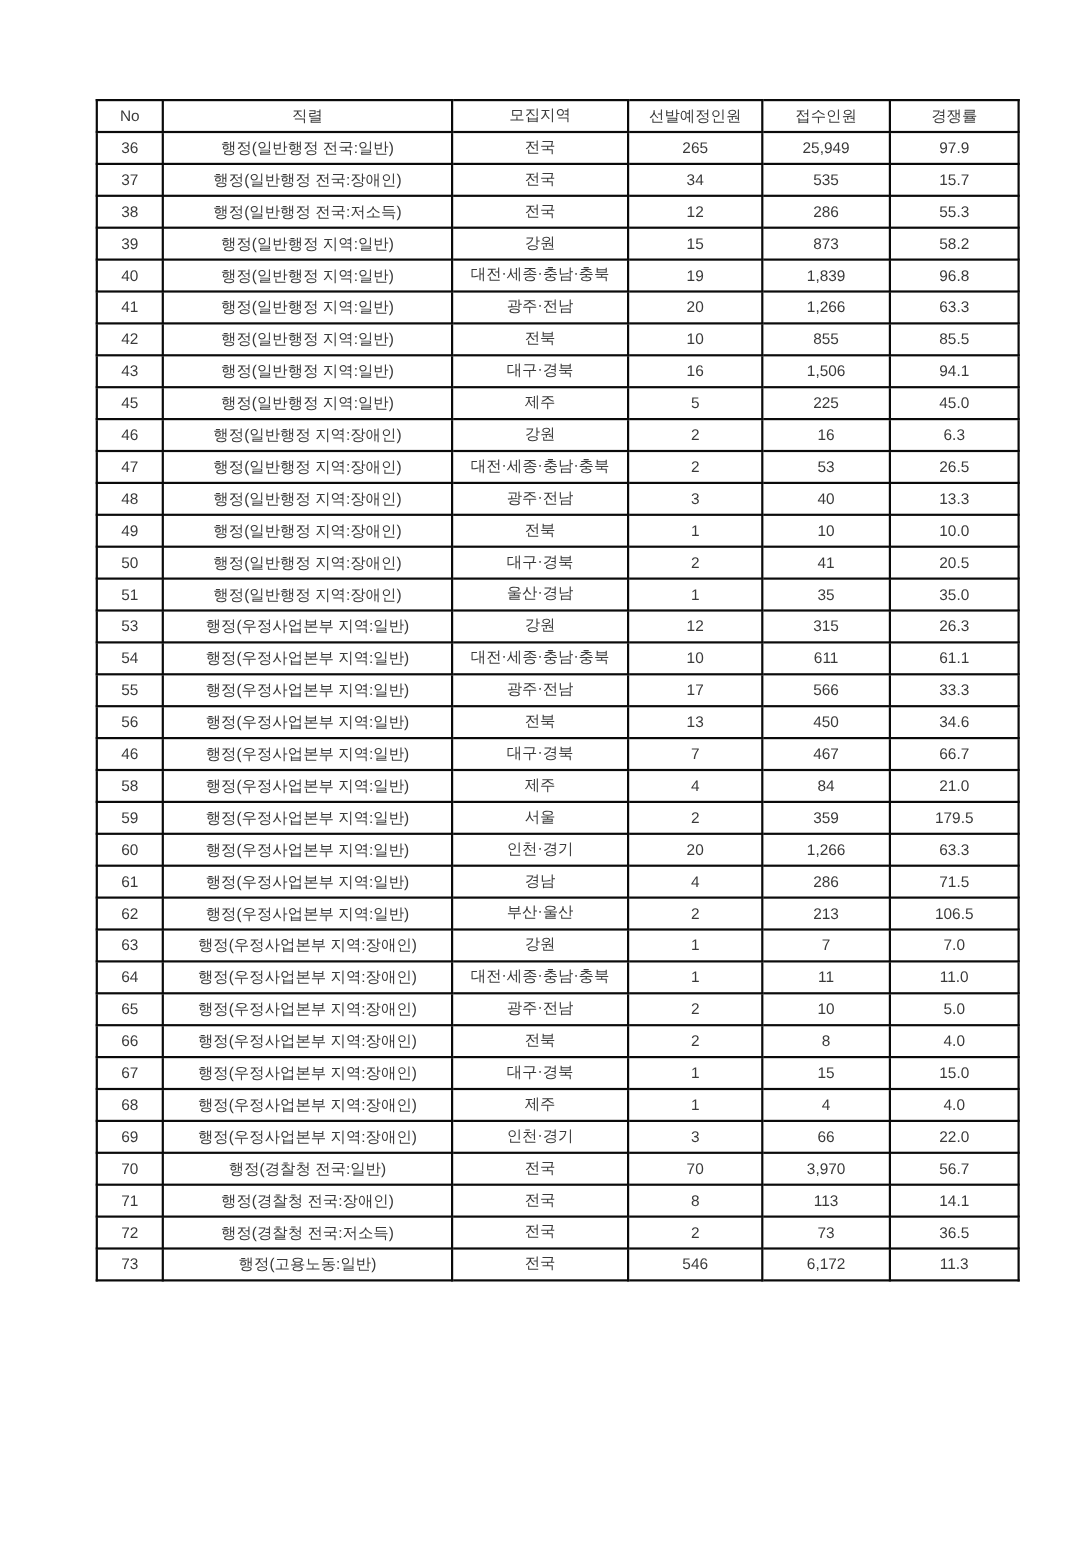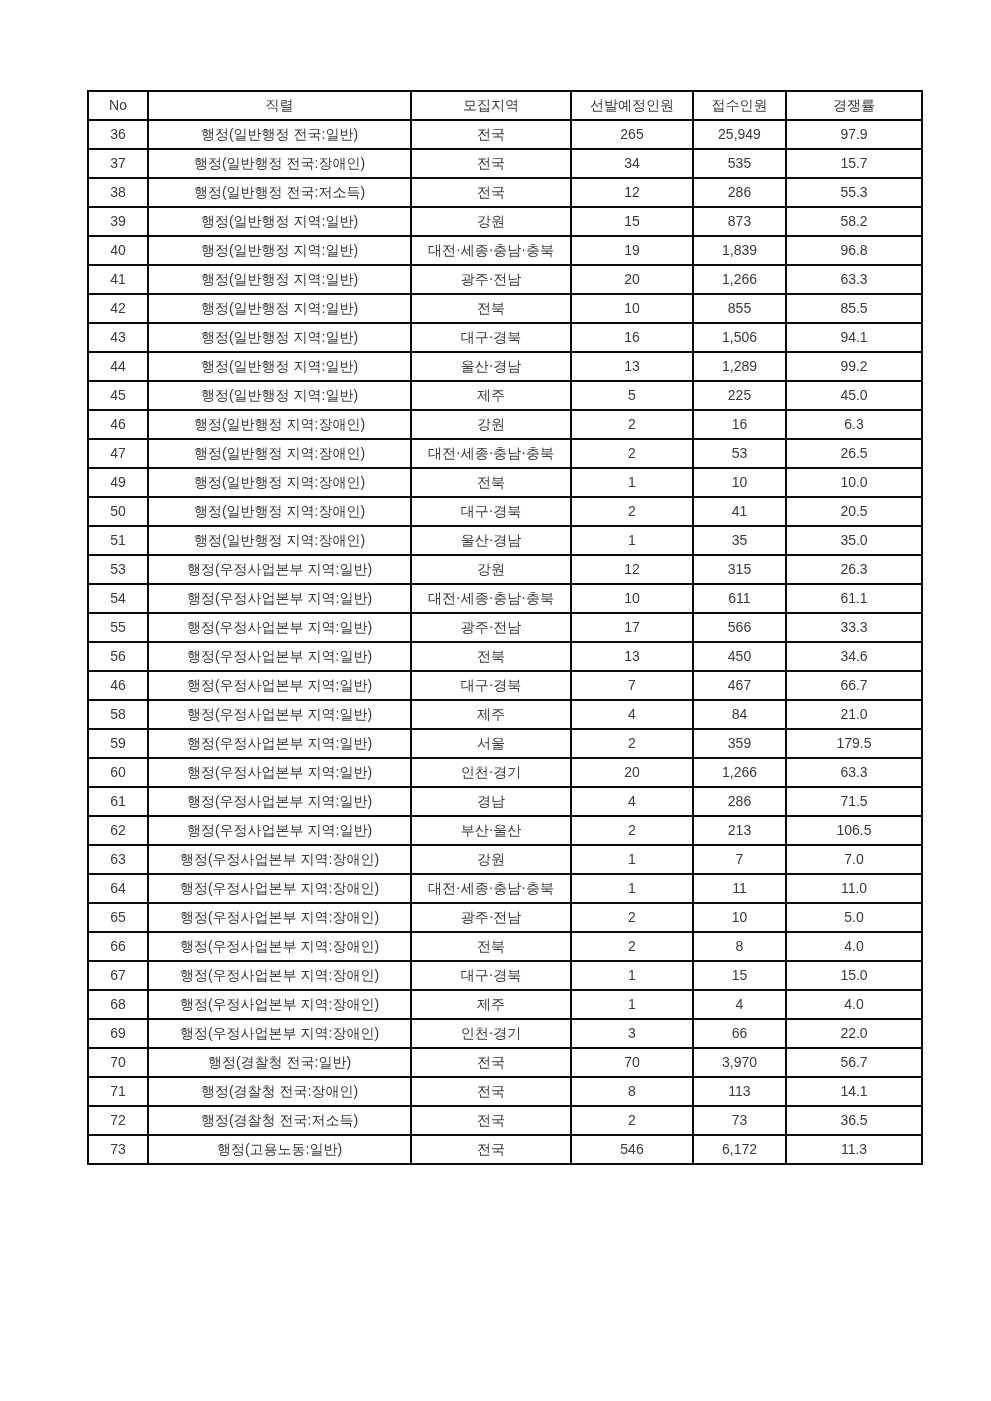--- a/index.html
+++ b/index.html
@@ -42,22 +42,22 @@
     height: 27px;
     padding: 0 2px;
     line-height: 1.1;
     overflow: hidden;
     white-space: nowrap;
   }
   .col0 { width: 60px; }
   .col1 { width: 263px; margin-top: 40px; }
   .col2 { width: 160px; font-family: Liberation Serif, serif; }
   .col3 { width: 122px; }
-  .col4 { width: 93px; }
-  .col5 { width: 136px; }
+  .col4 { width: 116px; }
+  .col5 { width: 117px; }
 </style>
 </head>
 <body>
 
 <div class="page">
   <table class="comp-table">
     <colgroup>
       <col class="col0">
         <col class="col1">
         <col class="col2">
@@ -134,28 +134,20 @@
         </tr>
         <tr>
           <td class="col0">43</td>
           <td class="col1">행정(일반행정 지역:일반)</td>
           <td class="col2">대구·경북</td>
           <td class="col3">16</td>
           <td class="col4">1,506</td>
           <td class="col5">94.1</td>
         </tr>
         <tr>
-          <td class="col0">44</td>
-          <td class="col1">행정(일반행정 지역:일반)</td>
-          <td class="col2">울산·경남</td>
-          <td class="col3">13</td>
-          <td class="col4">1,289</td>
-          <td class="col5">99.2</td>
-        </tr>
-        <tr>
           <td class="col0">45</td>
           <td class="col1">행정(일반행정 지역:일반)</td>
           <td class="col2">제주</td>
           <td class="col3">5</td>
           <td class="col4">225</td>
           <td class="col5">45.0</td>
         </tr>
         <tr>
           <td class="col0">46</td>
           <td class="col1">행정(일반행정 지역:장애인)</td>
@@ -164,20 +156,28 @@
           <td class="col4">16</td>
           <td class="col5">6.3</td>
         </tr>
         <tr>
           <td class="col0">47</td>
           <td class="col1">행정(일반행정 지역:장애인)</td>
           <td class="col2">대전·세종·충남·충북</td>
           <td class="col3">2</td>
           <td class="col4">53</td>
           <td class="col5">26.5</td>
+        </tr>
+        <tr>
+          <td class="col0">48</td>
+          <td class="col1">행정(일반행정 지역:장애인)</td>
+          <td class="col2">광주·전남</td>
+          <td class="col3">3</td>
+          <td class="col4">40</td>
+          <td class="col5">13.3</td>
         </tr>
         <tr>
           <td class="col0">49</td>
           <td class="col1">행정(일반행정 지역:장애인)</td>
           <td class="col2">전북</td>
           <td class="col3">1</td>
           <td class="col4">10</td>
           <td class="col5">10.0</td>
         </tr>
         <tr>

